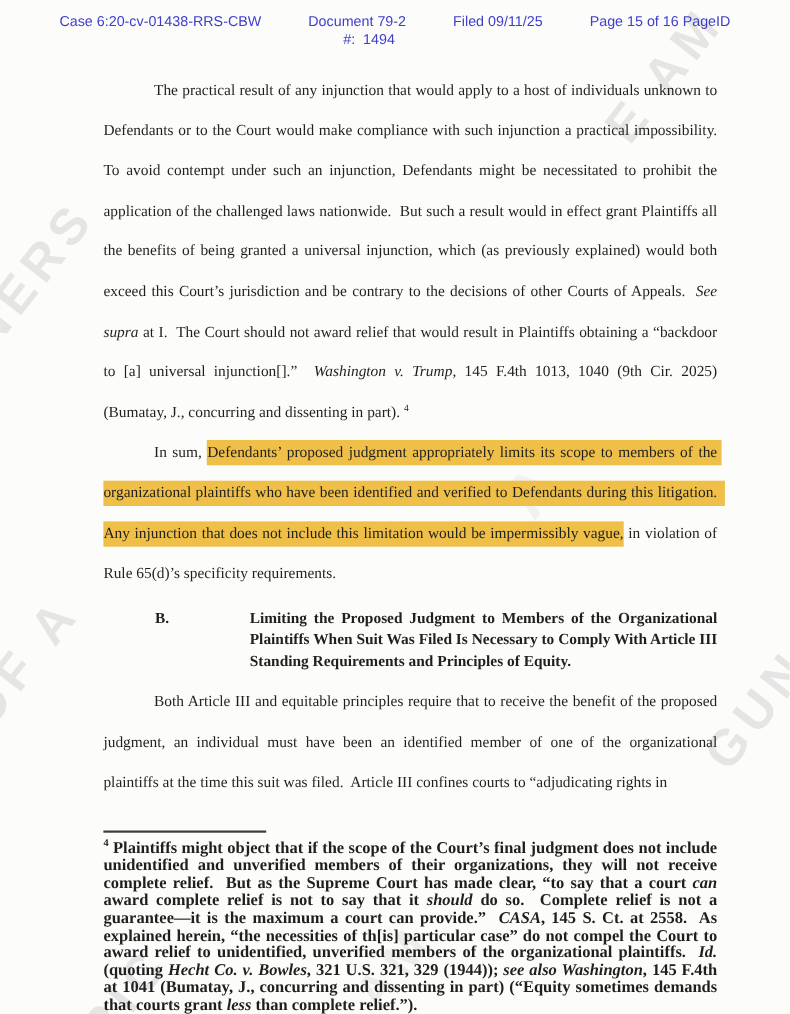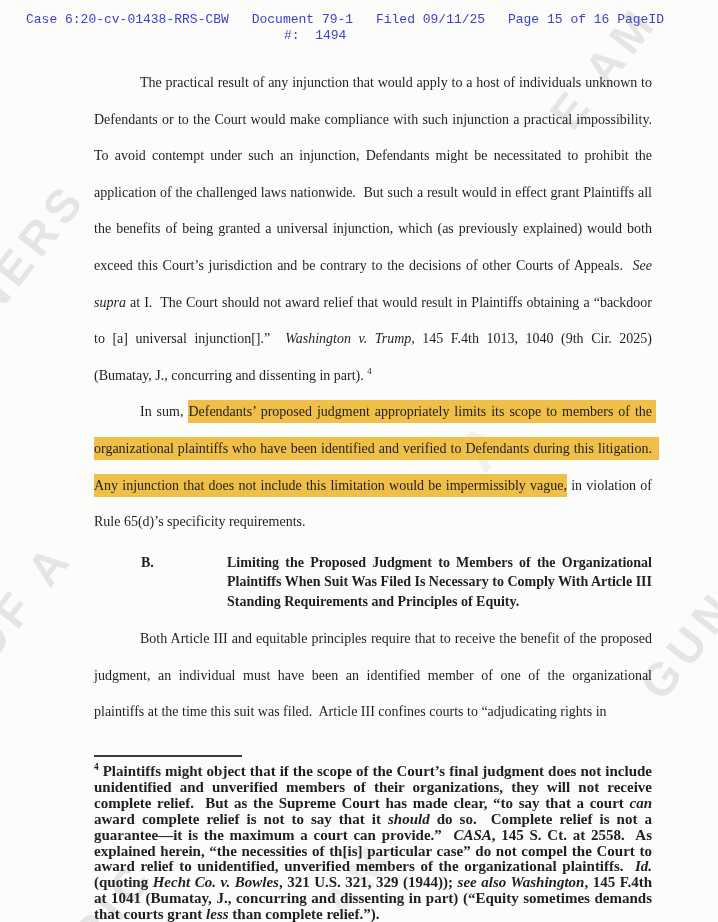--- a/index.html
+++ b/index.html
@@ -34,22 +34,22 @@
   .wm-1{left:560px;top:96px;font-size:46px;}
   .wm-2{left:-20px;top:284px;font-size:46px;}
   .wm-3{left:470px;top:430px;font-size:56px;opacity:.2;}
   .wm-4{left:-22px;top:628px;font-size:46px;}
   .wm-5{left:650px;top:666px;font-size:46px;}
   .wm-6{left:82px;top:918px;font-size:46px;}
   .wm-7{left:300px;top:930px;font-size:44px;opacity:.28;}
   
   .docheader{
     position:relative;z-index:1;
-    padding:12px 54px 0 26px;
-    font-family:Liberation Mono, monospace;
+    padding:12px 54px 0 54px;
+    font-family:Liberation Sans, sans-serif;
     font-size:13px;
     color:var(--header-color);
   }
   .hline1{display:flex;justify-content:space-between;}
   .hline2{margin-left:258px;margin-top:1px;white-space:pre;}
   
   .bodytext{
     position:relative;z-index:1;
     padding:22px 66px 0 94px;
     font-size:14px;
@@ -110,21 +110,21 @@
     <span class="wm wm-3">A</span>
     <span class="wm wm-4">OF A</span>
     <span class="wm wm-5">GUN</span>
     <span class="wm wm-6">RIC</span>
     <span class="wm wm-7">E AM</span>
   </div>
 
   <header class="docheader">
     <div class="hline1">
       <span>Case 6:20-cv-01438-RRS-CBW</span>
-      <span>Document 79-1</span>
+      <span>Document 79-2</span>
       <span>Filed 09/11/25</span>
       <span>Page 15 of 16 PageID</span>
     </div>
     <div class="hline2">#:  1494</div>
   </header>
 
   <main class="bodytext">
     <p class="para"><span>The practical result of any injunction that would apply to a host of individuals unknown to Defendants or to the Court would make compliance with such injunction a practical impossibility.  To avoid contempt under such an injunction, Defendants might be necessitated to prohibit the application of the challenged laws nationwide.  But such a result would in effect grant Plaintiffs all the benefits of being granted a universal injunction, which (as previously explained) would both exceed this Court’s jurisdiction and be contrary to the decisions of other Courts of Appeals.  </span><span class="it">See supra</span><span> at I.  The Court should not award relief that would result in Plaintiffs obtaining a “backdoor to [a] universal injunction[].”  </span><span class="it">Washington v. Trump</span><span>, 145 F.4th 1013, 1040 (9th Cir. 2025) (Bumatay, J., concurring and dissenting in part). </span><span class="sup">4</span></p>
     <p class="para"><span>In sum, </span><span class="hl">Defendants’ proposed judgment appropriately limits its scope to members of the organizational plaintiffs who have been identified and verified to Defendants during this litigation.  Any injunction that does not include this limitation would be impermissibly vague,</span><span> in violation of Rule 65(d)’s specificity requirements.</span></p>
 

